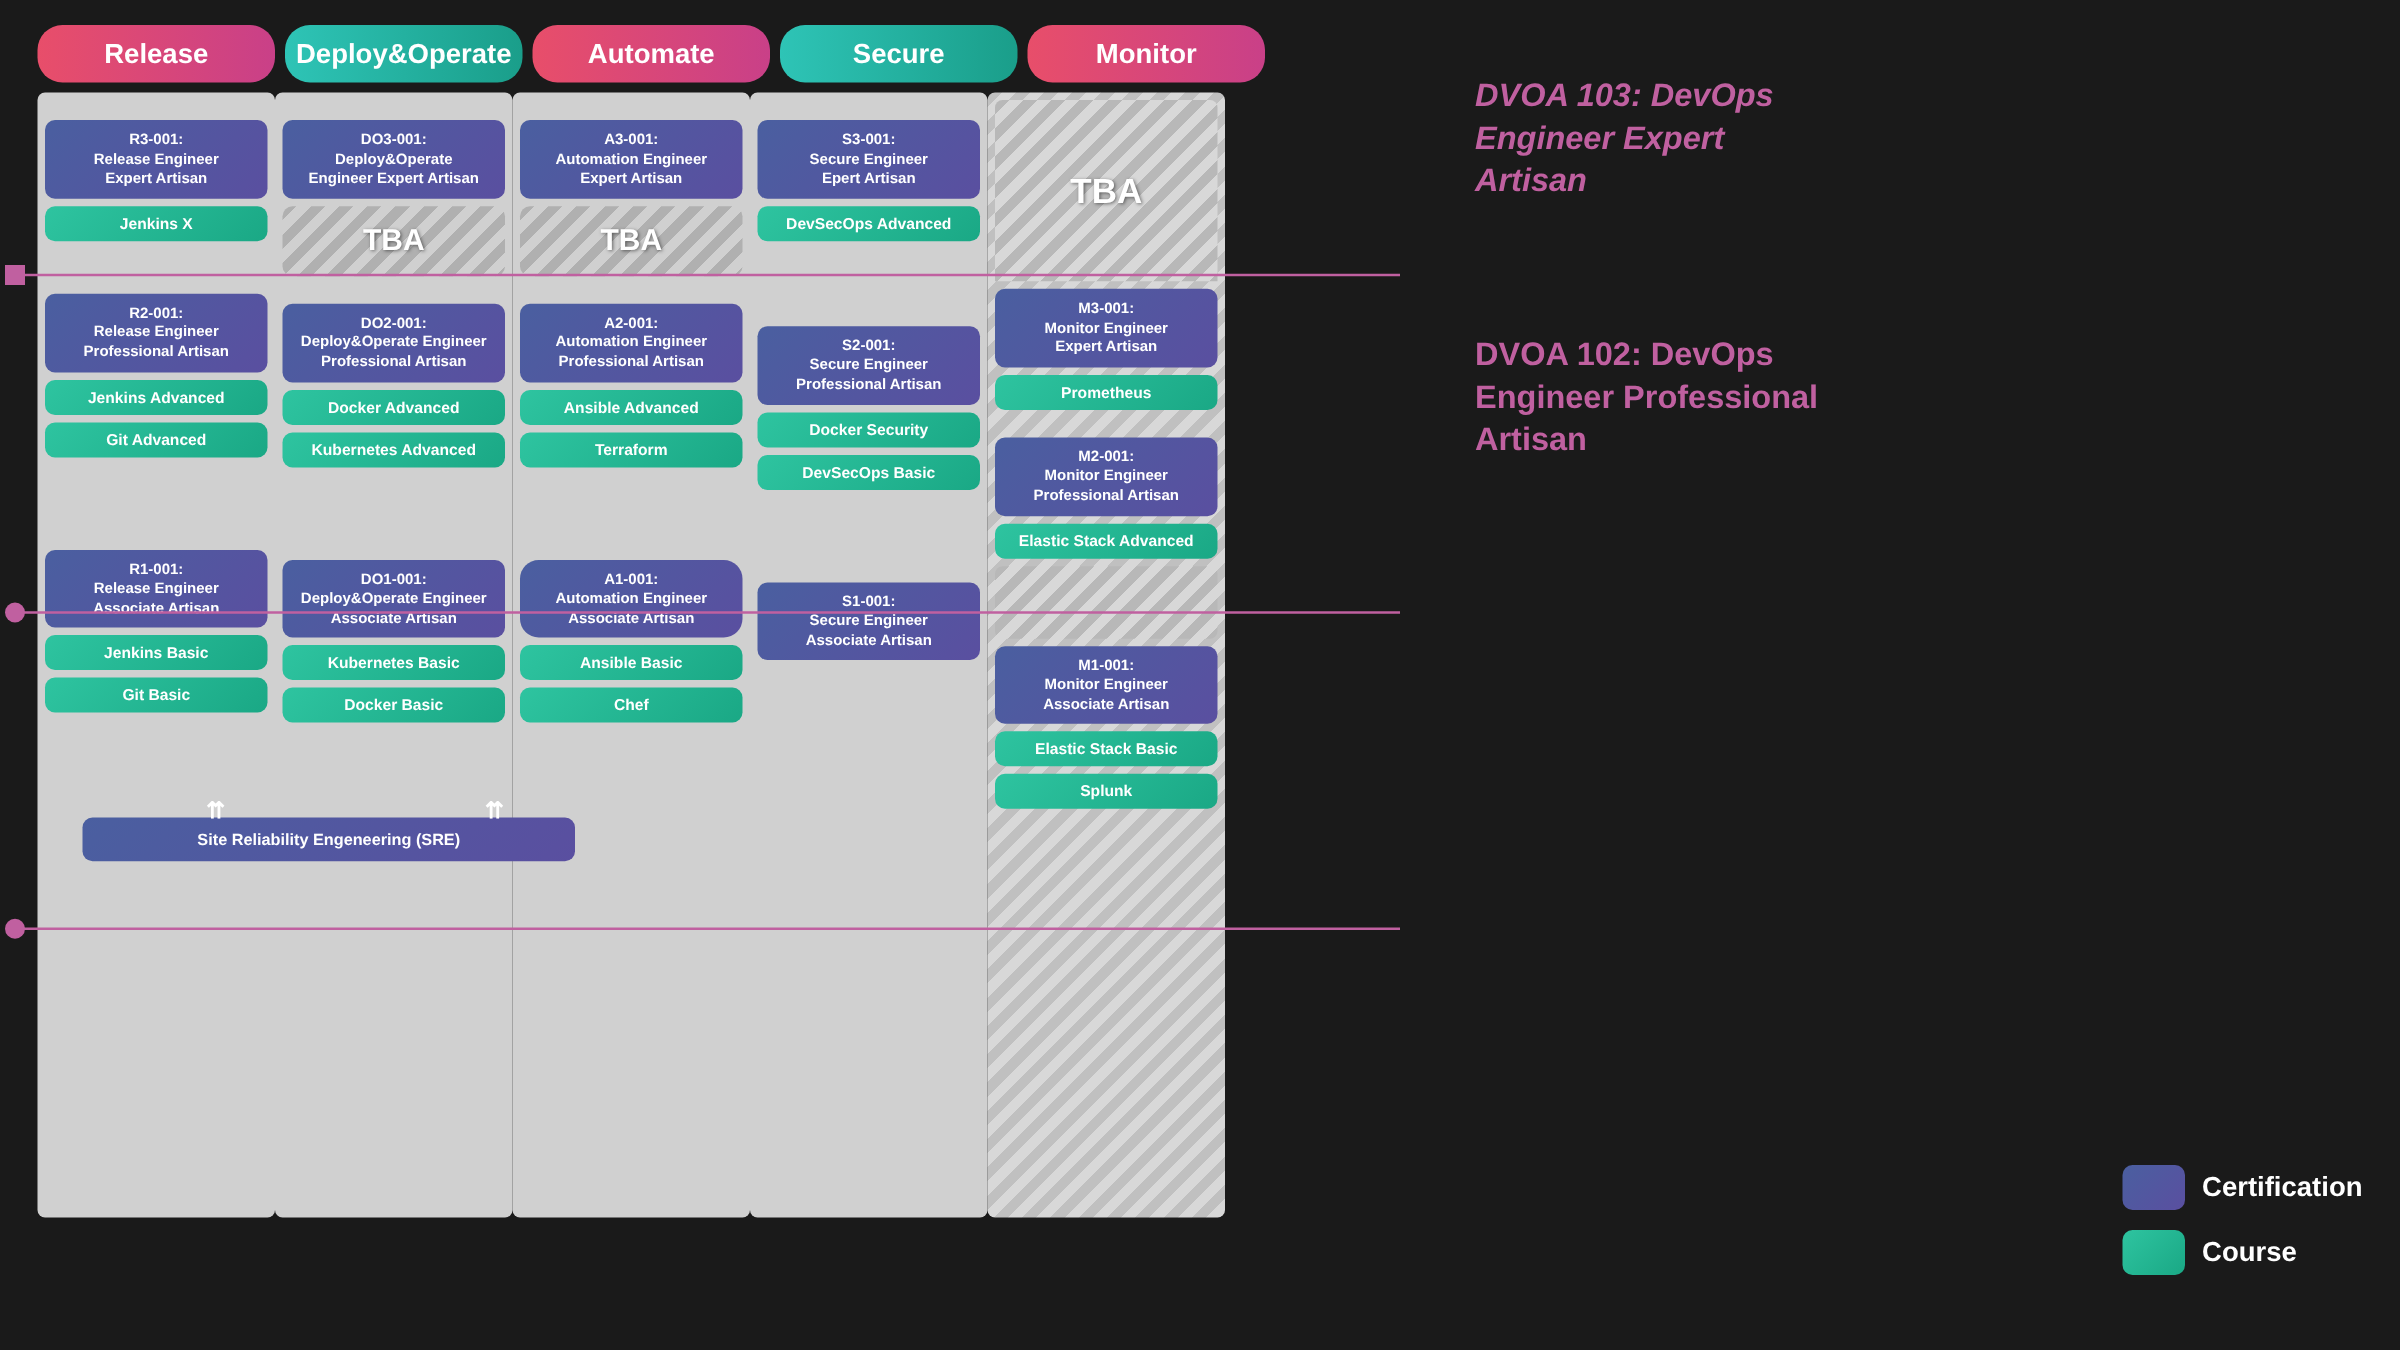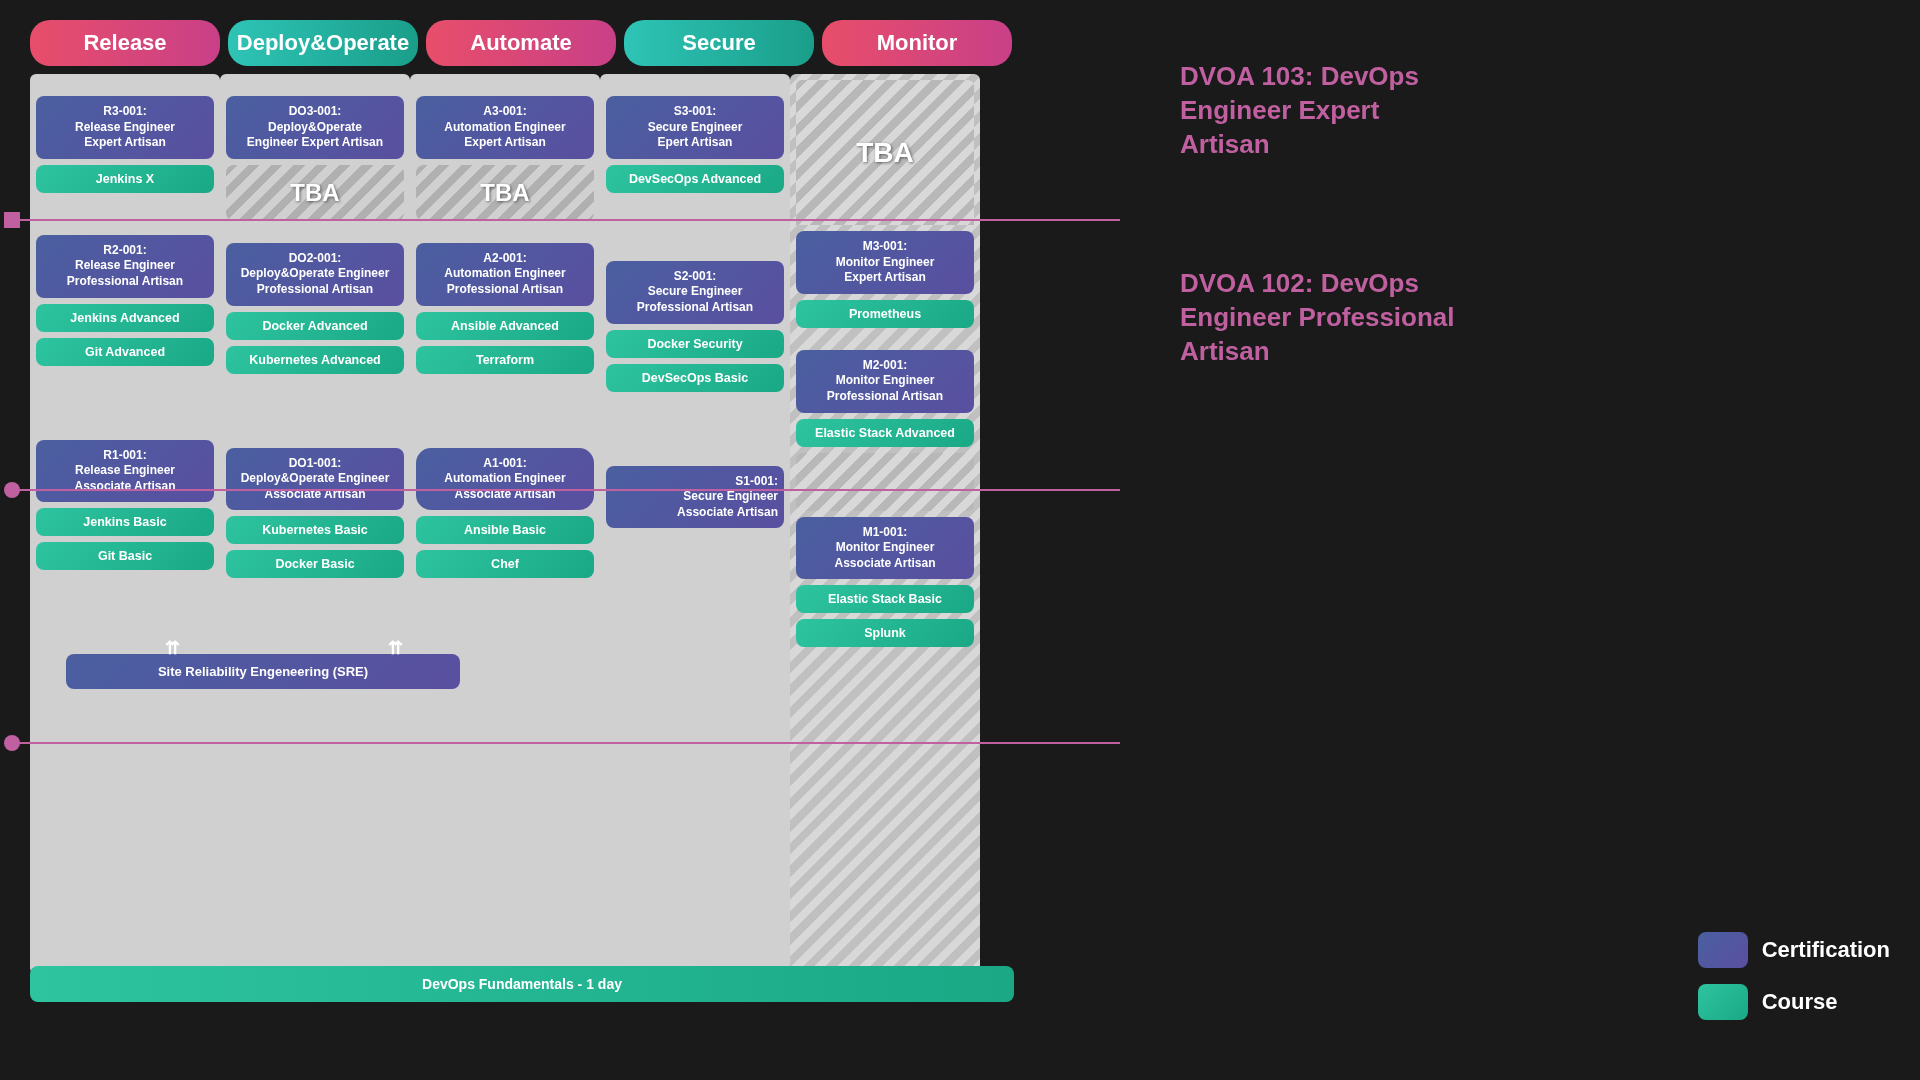--- a/index.html
+++ b/index.html
@@ -265,21 +265,21 @@
 Secure Engineer
 Epert Artisan</div>
           <div class="course-box">DevSecOps Advanced</div>
           <div style="height:56px;"></div>
           <div class="cert-box" style="white-space:pre-line;">S2-001:
 Secure Engineer
 Professional Artisan</div>
           <div class="course-box">Docker Security</div>
           <div class="course-box">DevSecOps Basic</div>
           <div style="height:62px;"></div>
-          <div class="cert-box" style="white-space:pre-line;text-align:right;">S1-001:
+          <div class="cert-box" style="white-space:pre-line;">S1-001:
 Secure Engineer
 Associate Artisan</div>
         </div>
 
         <div style="width: 190px; border-radius: 6px; padding: 6px; display: flex; flex-direction: column; gap: 6px; position: relative; background: repeating-linear-gradient(135deg, rgb(192, 192, 192), rgb(192, 192, 192) 8px, rgb(216, 216, 216) 8px, rgb(216, 216, 216) 16px);">
 
           <div style="background: repeating-linear-gradient(135deg, #b8b8b8, #b8b8b8 8px, #d8d8d8 8px, #d8d8d8 16px); border-radius:6px 6px 0 0; flex:0 0 145px; display:flex; align-items:center; justify-content:center;">
             <span style="color:white; font-size:28px; font-weight:bold; text-shadow:1px 1px 3px rgba(0,0,0,0.5);">TBA</span>
           </div>
           <div class="cert-box" style="white-space:pre-line;">M3-001:
@@ -299,28 +299,27 @@
           <div class="course-box">Splunk</div>
         </div>
 
       </div>
 
       <div style="position:absolute; top:580px; left:10px; width:394px; background:linear-gradient(135deg,#4a5fa0,#5a4fa0); border-radius:8px; padding:10px 8px; text-align:center; color:white; font-size:13px; font-weight:bold; z-index:20;margin-left:36px;">Site Reliability Engeneering (SRE)</div>
 
       <div style="position:absolute; top:563px; left:145px; color:white; font-size:18px; font-weight:bold; z-index:25;">⇈</div>
       <div style="position:absolute; top:563px; left:368px; color:white; font-size:18px; font-weight:bold; z-index:25;">⇈</div>
 
-      <div style="position:absolute; bottom:12px; left:10px; width:984px; background:linear-gradient(90deg,#2ec4a0,#1aa885); border-radius:8px; padding:10px 6px; text-align:center; color:white; font-size:14px; font-weight:bold; z-index:20;">DevOps Fundamentals - 1 day</div>
 
     </div>
   </div>
 
   <div class="right-panel">
 
-    <div style="margin-bottom: 100px;">
+    <div style="margin-bottom: 100px; font-style: italic;">
 
       <div class="dvoa-title" style="white-space:pre-line;">DVOA 103: DevOps
 Engineer Expert
 Artisan</div>
     </div>
 
     <div style="margin-bottom: 20px;">
       <div class="dvoa-title" style="white-space:pre-line;">DVOA 102: DevOps
 Engineer Professional
 Artisan</div>

